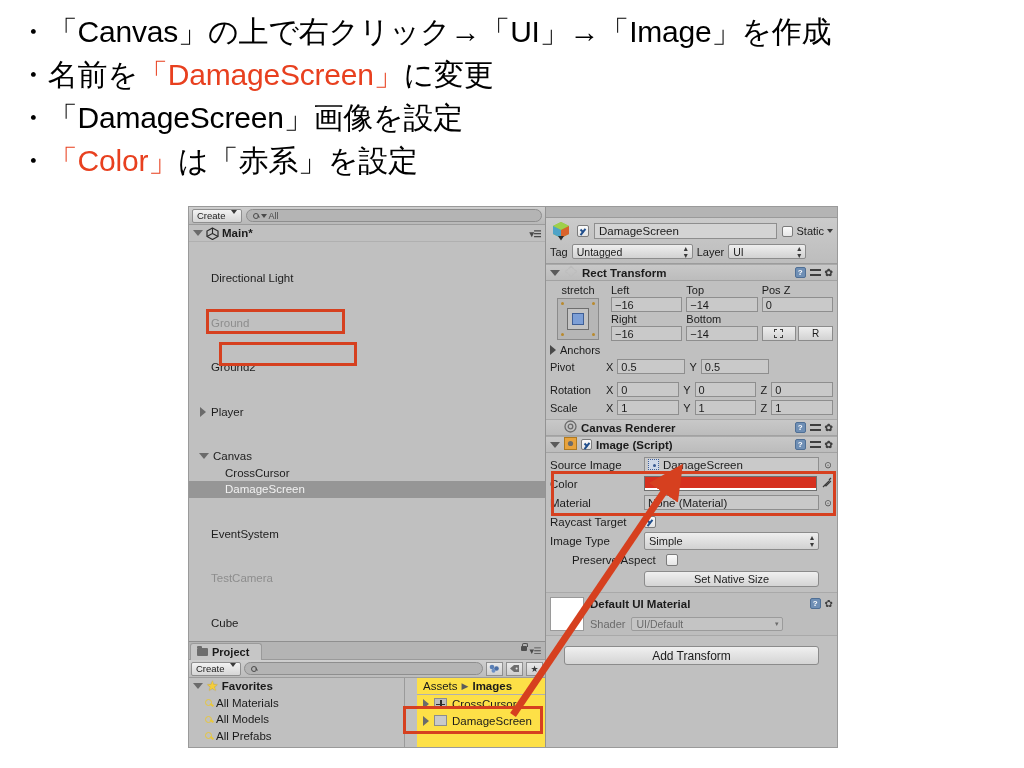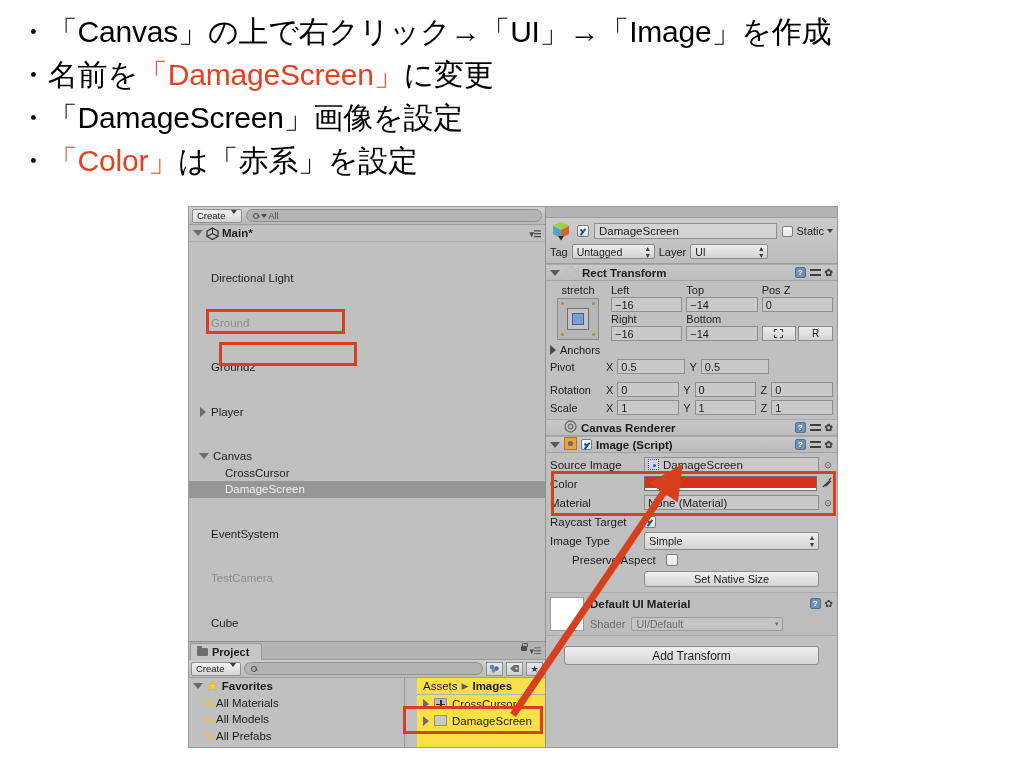--- a/index.html
+++ b/index.html
@@ -482,21 +482,21 @@
             <span>DamageScreen</span>
           </span>
           <span class="static-box">
             <span class="chk-empty"></span>
             <span>Static</span>
             <span class="tri-dn"></span>
           </span>
         </div>
         <div class="ih-row2">
           <span class="lbl">Tag</span>
-          <span class="popup" style="width:83px">
+          <span class="popup" style="width:121px">
             <span>Untagged</span>
             <span class="updn">▴<br>▾</span>
           </span>
           <span class="lbl">Layer</span>
           <span class="popup" style="width:78px">
             <span>UI</span>
             <span class="updn">▴<br>▾</span>
           </span>
         </div>
       </div>

